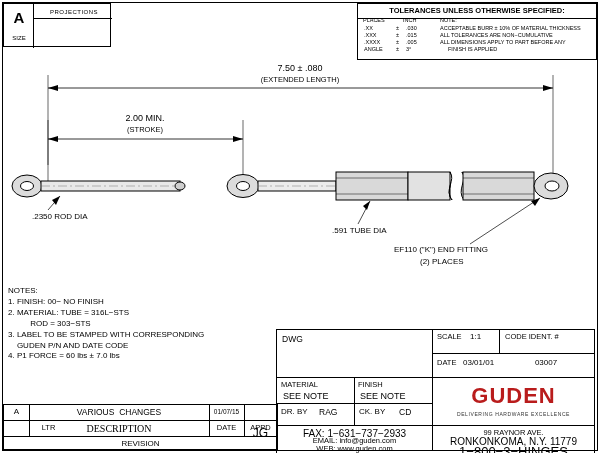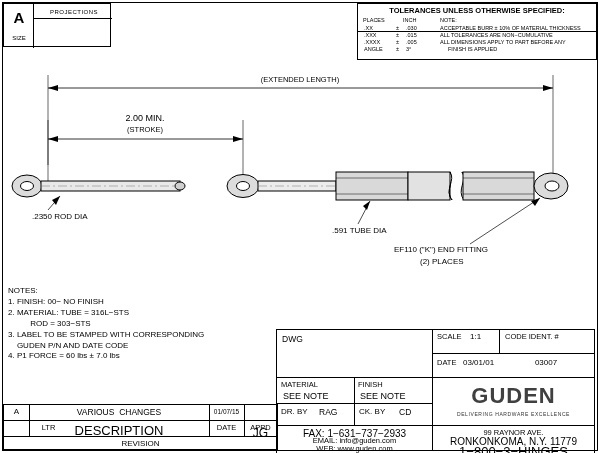--- a/index.html
+++ b/index.html
@@ -11,21 +11,21 @@
   .ln{position:absolute;background:#000;}
   
   #frame{left:2px;top:2px;width:596px;height:449px;border:1px solid #000;}
   
   #projbox{left:3px;top:3px;width:108px;height:44px;}
   #projbox .cellA{position:absolute;left:0;top:0;width:30px;height:44px;border-right:1px solid #000;box-sizing:border-box;}
   #projlabel{left:34px;top:5px;font-size:6px;letter-spacing:.5px;}
   #projline{left:30px;top:14px;width:78px;height:1px;background:#000;}
   
   #tolbox{left:357px;top:3px;width:240px;height:57px;}
-  #tolhdr{left:0;top:0;width:238px;height:28px;border-bottom:1px solid #000;box-sizing:border-box;}
+  #tolhdr{left:0;top:0;width:238px;height:15px;border-bottom:1px solid #000;box-sizing:border-box;}
   
   #titleblock{left:276px;top:329px;width:319px;height:147px;}
   .vline{position:absolute;width:1px;background:#000;}
   .hline{position:absolute;height:1px;background:#000;}
   
   #revblock{left:3px;top:404px;width:275px;height:46px;}
   .tiny{font-size:5.5px;}
   svg{position:absolute;left:0;top:0;width:600px;height:453px;pointer-events:none;}
 </style>
 </head>
@@ -126,20 +126,21 @@
       <polygon points="60,196 52,200 56,205" fill="#000" stroke="none"></polygon>
 
       <line x1="370" y1="201" x2="358" y2="224" stroke-width="0.7"></line>
       <polygon points="370,201 363,206 367,210" fill="#000" stroke="none"></polygon>
 
       <line x1="540" y1="198" x2="470" y2="244" stroke-width="0.7"></line>
       <polygon points="540,198 531,201 535,206" fill="#000" stroke="none"></polygon>
     </g>
   </svg>
 
+  <div class="txt ctr" style="left:240px;top:64px;width:120px;font-size:9px;">7.50 ± .080</div>
   <div class="txt ctr" style="left:240px;top:76px;width:120px;font-size:7.5px;">(EXTENDED LENGTH)</div>
 
   <div class="txt ctr" style="left:90px;top:114px;width:110px;font-size:9px;">2.00 MIN.</div>
   <div class="txt ctr" style="left:90px;top:126px;width:110px;font-size:7.5px;">(STROKE)</div>
 
   <div class="txt" style="left:32px;top:213px;font-size:8px;">.2350 ROD DIA</div>
   <div class="txt" style="left:332px;top:227px;font-size:8px;">.591 TUBE DIA</div>
   <div class="txt" style="left:394px;top:246px;font-size:8px;">EF110 ("K") END FITTING</div>
   <div class="txt" style="left:420px;top:258px;font-size:8px;">(2) PLACES</div>
 
@@ -181,41 +182,41 @@
 
     <div class="txt" style="left:4px;top:78px;font-size:8px;">DR. BY</div>
     <div class="txt" style="left:42px;top:78px;font-size:8.5px;">RAG</div>
     <div class="txt" style="left:82px;top:78px;font-size:8px;">CK. BY</div>
     <div class="txt" style="left:122px;top:78px;font-size:8.5px;">CD</div>
 
     <div class="txt ctr" style="left:0;top:99px;width:155px;font-size:10px;text-align:center;">FAX: 1−631−737−2933</div>
     <div class="txt ctr" style="left:0;top:107px;width:155px;font-size:7.5px;">EMAIL: info@guden.com</div>
     <div class="txt ctr" style="left:0;top:115px;width:155px;font-size:7.5px;">WEB: www.guden.com</div>
 
-    <div class="txt ctr" style="left:156px;top:54px;width:161px;font-size:22px;font-weight:bold;letter-spacing:1px;color:#404040;">GUDEN</div>
+    <div class="txt ctr" style="left:156px;top:54px;width:161px;font-size:22px;font-weight:bold;letter-spacing:1px;color:#b91c1c;">GUDEN</div>
     <div class="txt ctr" style="left:156px;top:82px;width:161px;font-size:5px;letter-spacing:.6px;color:#333;">DELIVERING HARDWARE EXCELLENCE</div>
 
     <div class="txt ctr" style="left:156px;top:99px;width:161px;font-size:7.5px;">99 RAYNOR AVE.</div>
     <div class="txt ctr" style="left:156px;top:107px;width:161px;font-size:10px;">RONKONKOMA, N.Y. 11779</div>
     <div class="txt ctr" style="left:156px;top:115px;width:161px;font-size:13px;">1−800−3−HINGES</div>
   </div>
 
   <div class="bd" id="revblock">
     <div class="hline" style="left:0;top:15px;width:273px;"></div>
     <div class="hline" style="left:0;top:31px;width:273px;"></div>
     <div class="vline" style="left:25px;top:0;height:31px;"></div>
     <div class="vline" style="left:205px;top:0;height:31px;"></div>
     <div class="vline" style="left:240px;top:0;height:31px;"></div>
 
     <div class="txt ctr" style="left:0;top:3px;width:25px;font-size:8px;">A</div>
     <div class="txt ctr" style="left:25px;top:3px;width:180px;font-size:8.5px;">VARIOUS  CHANGES</div>
     <div class="txt ctr" style="left:205px;top:4px;width:35px;font-size:6.5px;">01/07/15</div>
     <div class="txt ctr" style="left:240px;top:3px;width:33px;font-size:12px;margin-top:19px;">JG</div>
 
     <div class="txt ctr" style="left:0;top:19px;width:25px;font-size:7.5px;margin-left:32px;">LTR</div>
-    <div class="txt ctr" style="left:25px;top:19px;width:180px;font-size:13px;">DESCRIPTION</div>
+    <div class="txt ctr" style="left:25px;top:19px;width:180px;font-size:10px;font-family:Liberation Serif, serif;">DESCRIPTION</div>
     <div class="txt ctr" style="left:205px;top:19px;width:35px;font-size:7.5px;">DATE</div>
     <div class="txt ctr" style="left:240px;top:19px;width:33px;font-size:7.5px;">APPD</div>
 
     <div class="txt ctr" style="left:0;top:35px;width:273px;font-size:8px;">REVISION</div>
   </div>
 
 </div>
 
 </body></html>

